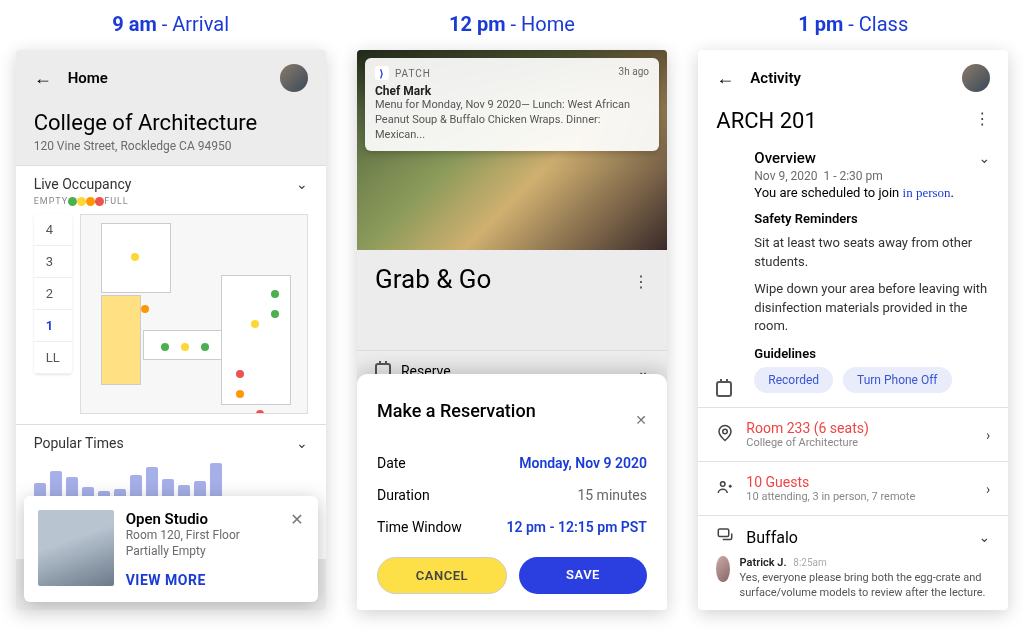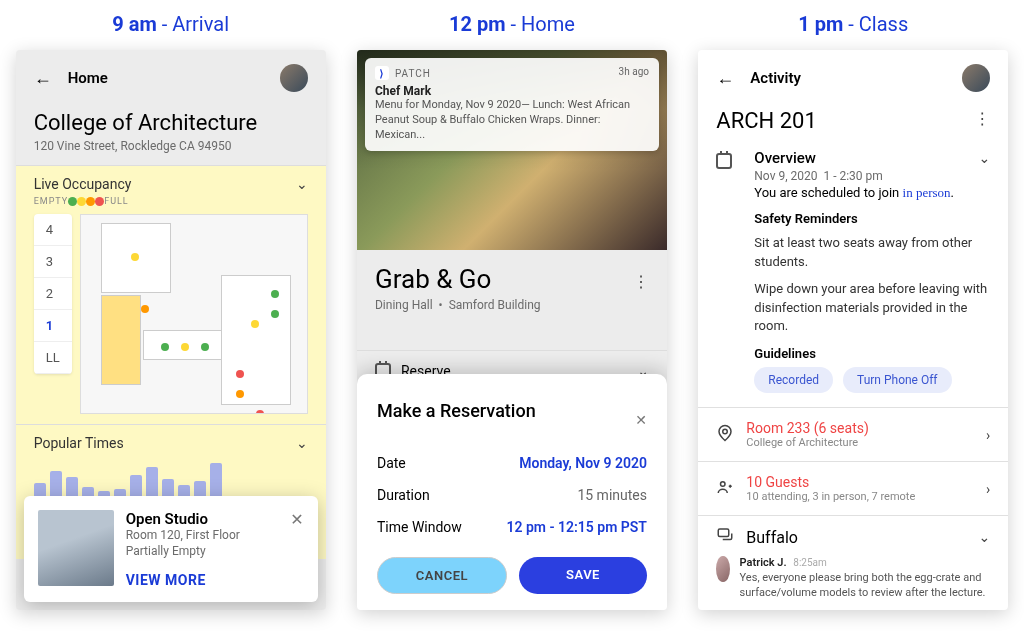--- a/index.html
+++ b/index.html
@@ -28,21 +28,21 @@
   .spread{justify-content:space-between;}
   .muted{color:var(--muted);font-size:12px;}
   .chev{font-size:14px;color:#444;}
   .icon{display:inline-flex;align-items:center;justify-content:center;}
   
   .s1{background:var(--grey-bg);}
   .s1 .top{padding:14px 18px 0 18px;}
   .back{font-size:18px;margin-right:16px;}
   .avatar{width:28px;height:28px;border-radius:50%;background:linear-gradient(135deg,#8a7a6a,#3a4a5a);}
   .s1 h1{font-size:22px;margin:18px 0 4px;font-weight:400;}
-  .sect{background:#fef9c3;border-top:1px solid #ddd;padding:10px 18px;}
+  .sect{background:#ffffff;border-top:1px solid #ddd;padding:10px 18px;}
   .sect-title{font-size:14px;color:#333;}
   .legend{display:flex;align-items:center;margin-top:4px;font-size:9px;color:#888;letter-spacing:1px;}
   .dot{width:9px;height:9px;border-radius:50%;}
   .floorplan{flex:1;background:#f7f7f7;position:relative;margin-left:8px;height:200px;border:1px solid #ddd;overflow:hidden;}
   .fp-room{position:absolute;background:#fff;border:1px solid #ccc;}
   .fp-dot{position:absolute;width:8px;height:8px;border-radius:50%;}
   .floorsel{display:flex;flex-direction:column;background:#fff;border-radius:4px;overflow:hidden;box-shadow:0 1px 3px rgba(0,0,0,.1);}
   .floorsel div{padding:8px 12px;font-size:13px;color:#555;border-bottom:1px solid #eee;}
   .floorsel .active{color:var(--blue);font-weight:600;}
   .bars{display:flex;align-items:flex-end;gap:4px;height:40px;margin-top:8px;}
@@ -65,28 +65,28 @@
   .cal-icon{width:16px;height:16px;border:2px solid #555;border-radius:3px;position:relative;margin-right:10px;}
   .cal-icon::before{content:"";position:absolute;top:-4px;left:2px;width:2px;height:4px;background:#555;}
   .cal-icon::after{content:"";position:absolute;top:-4px;right:2px;width:2px;height:4px;background:#555;}
   .sheet{position:absolute;left:0;right:0;bottom:0;background:#fff;border-radius:10px 10px 0 0;box-shadow:0 -4px 20px rgba(0,0,0,.2);padding:18px 20px 16px;}
   .sheet h3{font-size:18px;margin:0 0 18px;font-weight:500;}
   .sheet .row{padding:8px 0;font-size:14px;}
   .sheet .val{color:#666;}
   .sheet .val.b{color:var(--blue);font-weight:600;}
   .btns{display:flex;gap:12px;margin-top:14px;}
   .btn{flex:1;padding:10px 0;text-align:center;border-radius:22px;font-size:13px;font-weight:600;letter-spacing:.5px;cursor:pointer;}
-  .btn.o{border:1px solid #ccc;background:#7dd3fc;color:#444;}
+  .btn.o{border:1px solid #ccc;background:#fde047;color:#444;}
   .btn.p{background:#2b3fe0;color:#fff;}
   
   .s3 .top{padding:14px 18px 0 18px;}
   .s3 .top .row{align-items:center;}
   .s3 h1{font-size:22px;margin:16px 0 12px;font-weight:400;}
   .ovw{padding:4px 18px 10px 18px;border-bottom:1px solid var(--border);font-size:13px;}
-  .ovw .hd{display:flex;align-items:flex-start;}
+  .ovw .hd{display:flex;align-items:flex-end;}
   .ovw .hd .txt{flex:1;margin-left:12px;}
   .inperson{color:var(--blue);font-family:Liberation Serif, serif;}
   .sub{font-size:13px;color:#333;margin:8px 0;line-height:1.45;}
   .subh{font-weight:600;font-size:13px;margin:10px 0 6px;}
   .chips{display:flex;gap:10px;margin:6px 0 4px;}
   .chip{background:var(--chip);color:#3a55d0;font-size:12px;padding:6px 14px;border-radius:16px;}
   .listitem{display:flex;align-items:center;padding:12px 18px;border-bottom:1px solid var(--border);gap:12px;}
   .listitem .li-icon{width:18px;color:#444;}
   .listitem .grow{flex:1;}
   .listitem .tt{font-size:14px;color:#ef4444;}
@@ -209,23 +209,20 @@
           </div>
           <div style="font-weight:700;font-size:12px;color:#222">Chef Mark</div>
           <div style="color:#555;line-height:1.35">Menu for Monday, Nov 9 2020— Lunch: West African Peanut Soup &amp; Buffalo Chicken Wraps. Dinner: Mexican...</div>
         </div>
       </div>
       <div class="body">
         <div class="row spread">
           <h2>Grab &amp; Go</h2>
           <span class="icon" style="font-size:16px;color:#444">⋮</span>
         </div>
-        <div class="muted">
-          <span>Dining Hall</span><span class="bull">•</span><span>Samford Building</span>
-        </div>
       </div>
       <div class="reserve-head">
         <div class="row spread">
           <div class="row">
               <span class="cal-icon"></span>
               <span style="font-size:14px">Reserve</span>
             </div>
           <span class="chev">⌄</span>
         </div>
         <div style="margin-top:16px">

